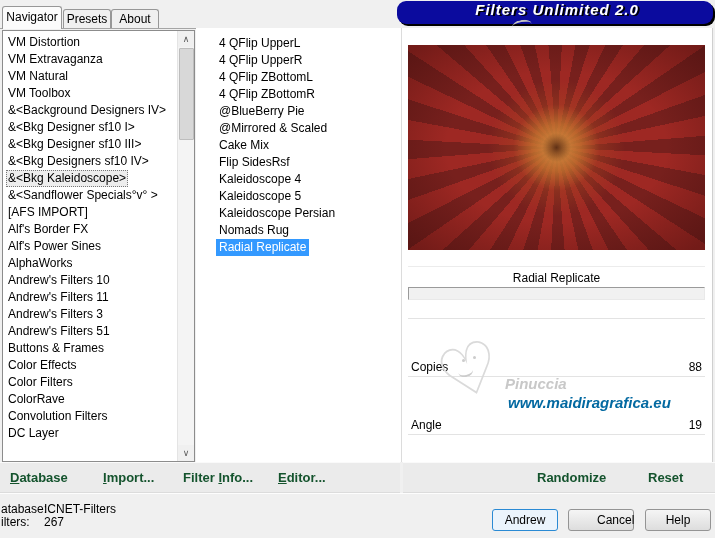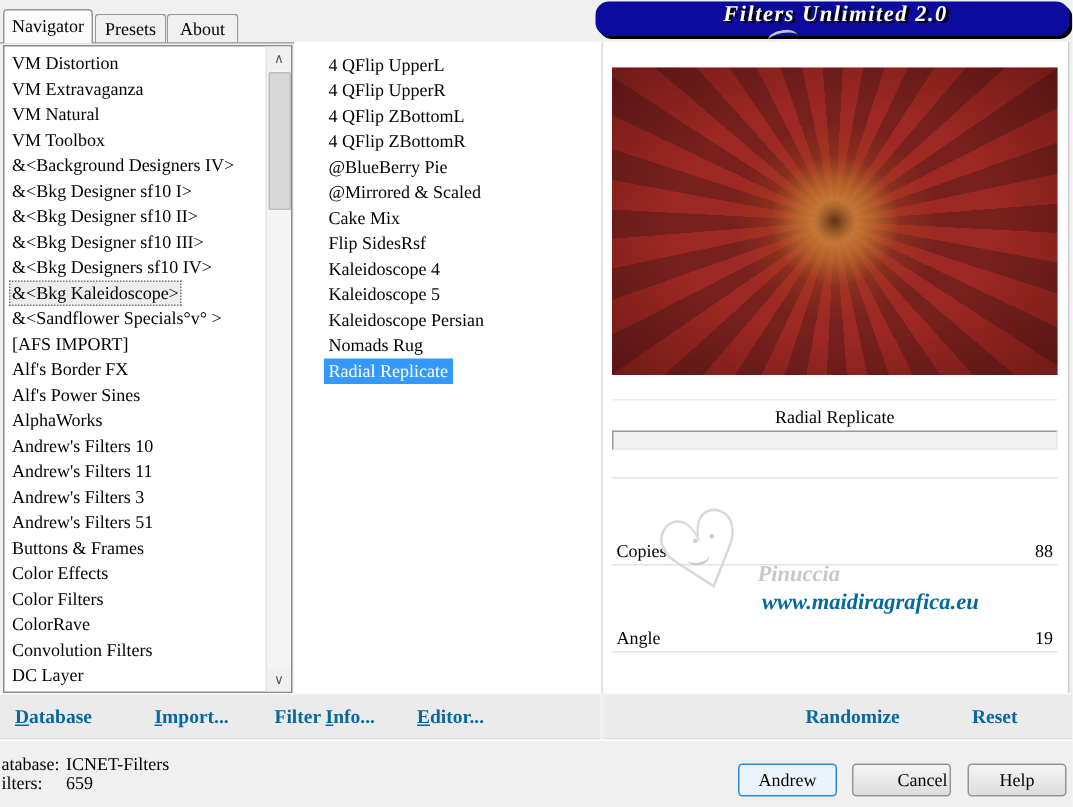--- a/index.html
+++ b/index.html
@@ -1,17 +1,17 @@
 <!DOCTYPE html>
 <html><head>
 <meta charset="utf-8">
 <style>
   html,body{margin:0;padding:0;}
   .window{position:relative;width:715px;height:538px;background:#f0f0f0;overflow:hidden;
-          font-family:Liberation Serif, serif;font-size:12px;color:#000;}
+          font-family:Liberation Sans, sans-serif;font-size:12px;color:#000;}
 
   
   .tab{position:absolute;text-align:center;border:1px solid #979797;border-bottom:none;
        border-radius:3px 3px 0 0;line-height:20px;background:#f0f0f0;}
   .tab.active{left:2px;top:6px;width:58px;height:22px;background:#fbfbfb;z-index:3;}
   .tab.t2{left:63px;top:9px;width:46px;height:19px;line-height:18px;}
   .tab.t3{left:111px;top:9px;width:46px;height:19px;line-height:18px;}
   .tabline{position:absolute;left:0;top:28px;width:398px;height:1px;background:#a5a5a5;}
 
   
@@ -71,21 +71,21 @@
           border-radius:50%;transform:rotate(-12deg);}
   .wtext1{position:absolute;left:103px;top:347px;font-size:15px;font-weight:bold;font-style:italic;
           color:#c8c8c8;text-shadow:1px 1px 0 #fff;}
   .wtext2{position:absolute;left:106px;top:366px;font-size:15px;font-weight:bold;font-style:italic;
           color:#0369a1;text-shadow:1px 1px 0 #fff;}
 
   
   .toolbar{position:absolute;top:462px;height:31px;background:#ebebeb;border-top:1px solid #fafafa;
            border-bottom:1px solid #dcdcdc;box-sizing:border-box;}
   .toolbar.left{left:0;width:400px;} .toolbar.right{left:403px;width:312px;text-align:right;}
-  .tbtn{position:absolute;top:0;height:29px;line-height:29px;font-weight:bold;font-size:13px;color:#0369a1;}
+  .tbtn{position:absolute;top:0;height:29px;line-height:29px;font-weight:bold;font-size:13px;color:#14532d;}
   .tbtn .ul{text-decoration:underline;}
   .tb-database{left:10px;} .tb-import{left:103px;} .tb-filterinfo{left:183px;} .tb-editor{left:278px;}
   .tb-randomize{left:134px;} .tb-reset{left:245px;}
 
   
   .statusbar{position:absolute;left:0;top:493px;width:715px;height:45px;background:#f0f0f0;
              border-top:1px solid #fdfdfd;}
   .strows{position:absolute;left:1px;top:9px;}
   .srow{height:13px;line-height:13px;display:flex;}
   .srow .slabel{width:43px;}
@@ -110,21 +110,20 @@
 
   <div class="catlist">
     <div class="catitems">
 
     <div class="litem"><span>VM Distortion</span></div>
         <div class="litem"><span>VM Extravaganza</span></div>
         <div class="litem"><span>VM Natural</span></div>
         <div class="litem"><span>VM Toolbox</span></div>
         <div class="litem"><span>&amp;&lt;Background Designers IV&gt;</span></div>
         <div class="litem"><span>&amp;&lt;Bkg Designer sf10 I&gt;</span></div>
-        <div class="litem"><span>&amp;&lt;Bkg Designer sf10 II&gt;</span></div>
         <div class="litem"><span>&amp;&lt;Bkg Designer sf10 III&gt;</span></div>
         <div class="litem"><span>&amp;&lt;Bkg Designers sf10 IV&gt;</span></div>
         <div class="litem focused"><span>&amp;&lt;Bkg Kaleidoscope&gt;</span></div>
         <div class="litem"><span>&amp;&lt;Sandflower Specials°v° &gt;</span></div>
         <div class="litem"><span>[AFS IMPORT]</span></div>
         <div class="litem"><span>Alf's Border FX</span></div>
         <div class="litem"><span>Alf's Power Sines</span></div>
         <div class="litem"><span>AlphaWorks</span></div>
         <div class="litem"><span>Andrew's Filters 10</span></div>
         <div class="litem"><span>Andrew's Filters 11</span></div>
@@ -221,21 +220,21 @@
 
   <div class="statusbar">
     <div class="strows">
 
     <div class="srow">
         <span class="slabel">atabase:</span>
         <span class="svalue">ICNET-Filters</span>
       </div>
         <div class="srow">
         <span class="slabel">ilters:</span>
-        <span class="svalue">659</span>
+        <span class="svalue">267</span>
       </div>
       </div>
   </div>
   <div class="btn btn-apply">Andrew</div>
   <div class="btn btn-cancel">Cancel</div>
   <div class="btn btn-help">Help</div>
 
 </div>
 
 </body></html>

